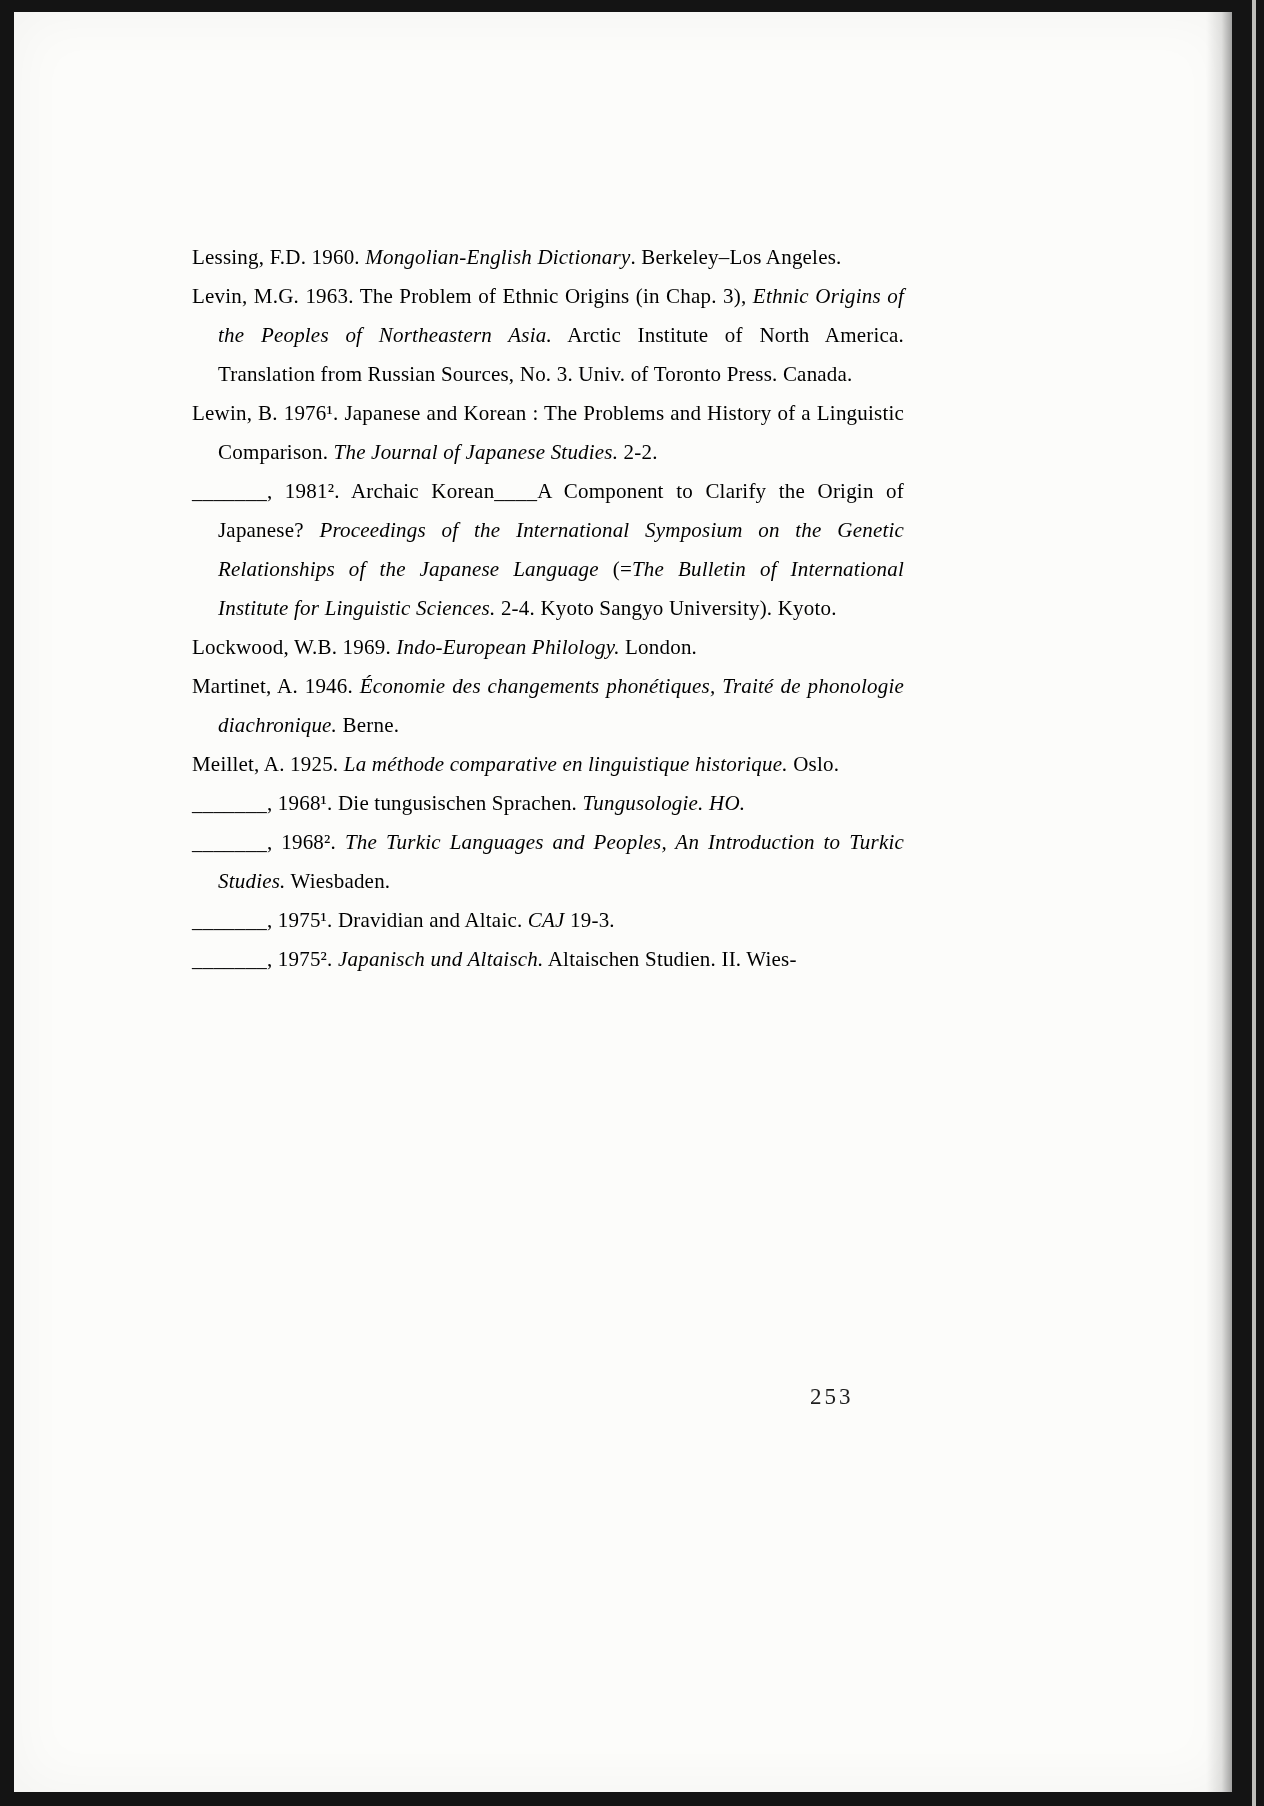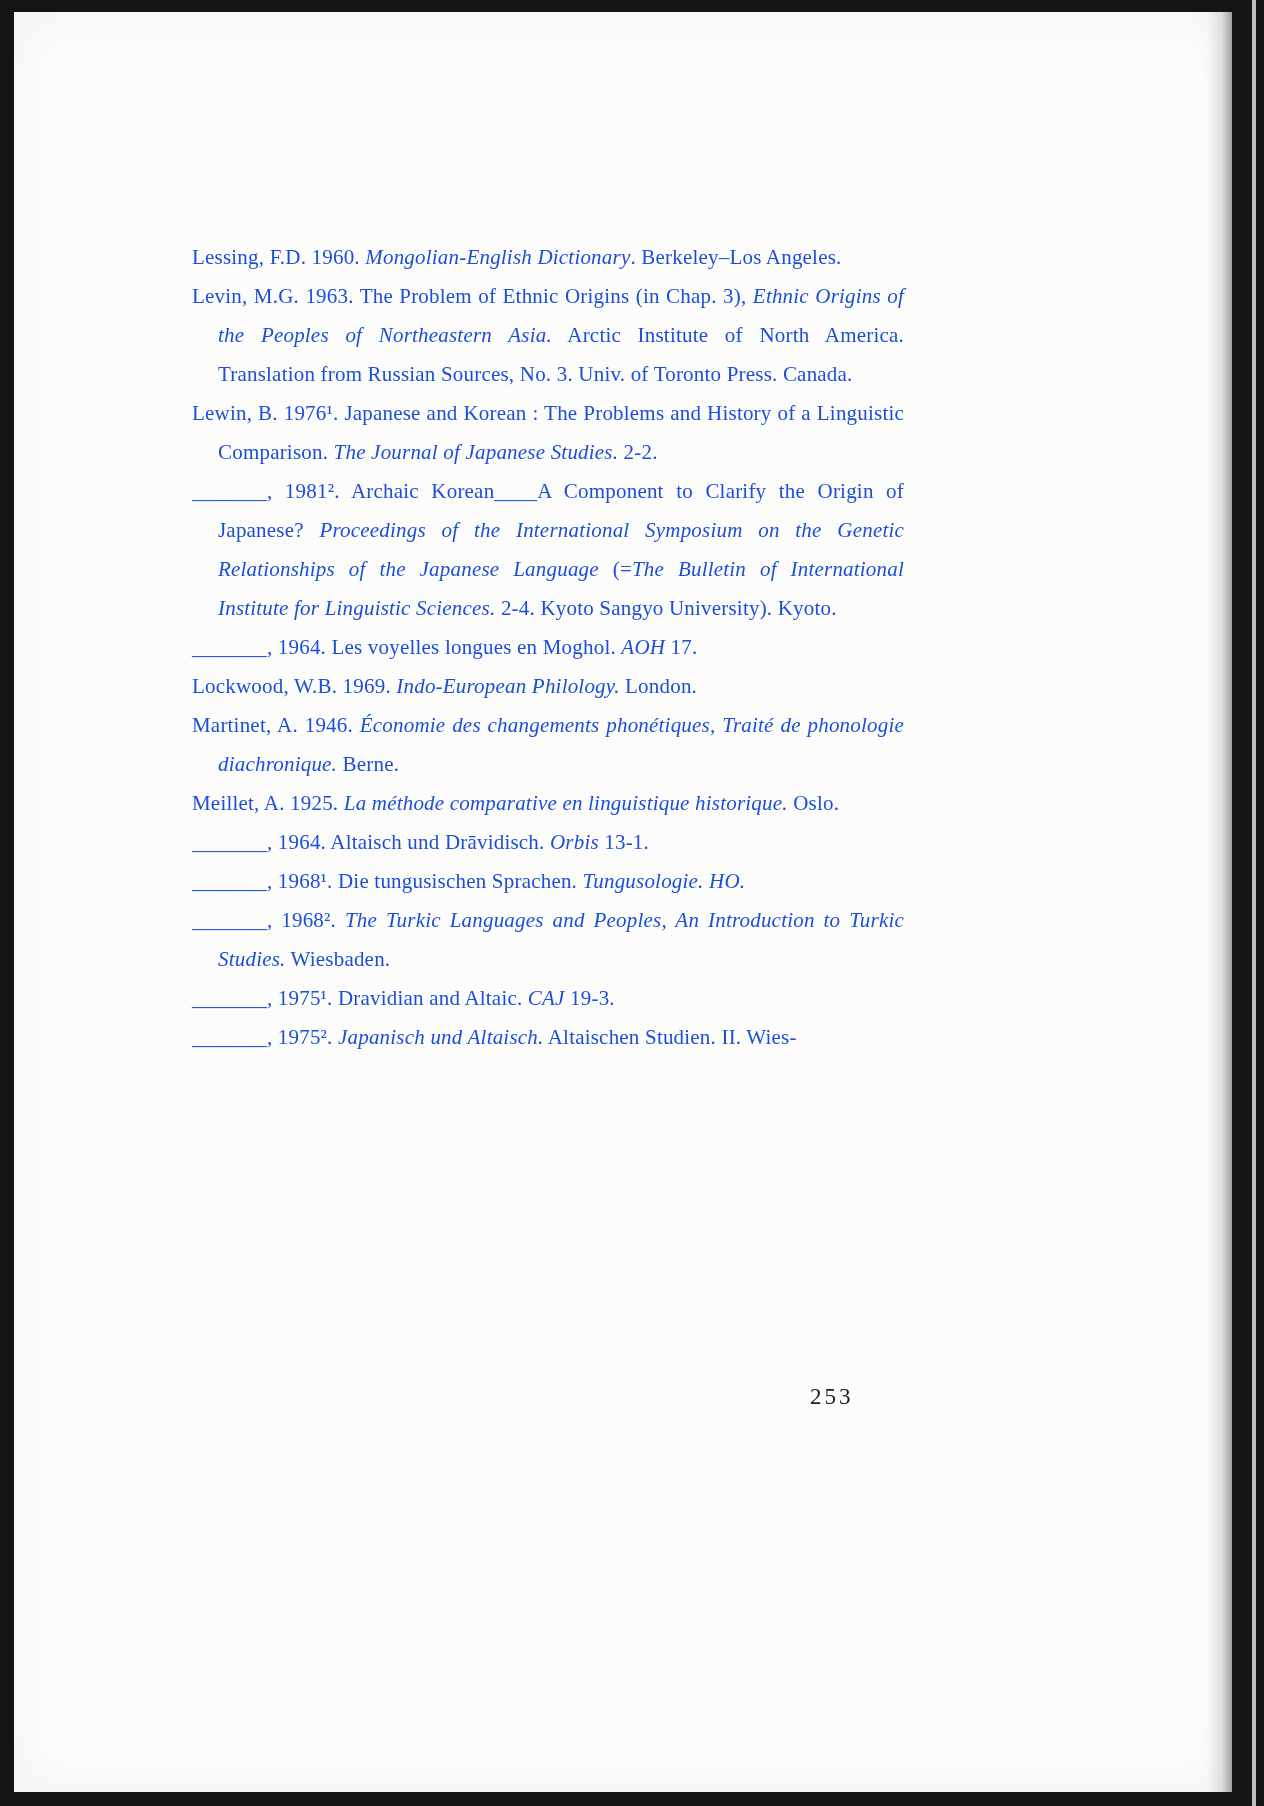--- a/index.html
+++ b/index.html
@@ -46,21 +46,21 @@
     position: absolute;
     left: 178px;
     top: 226px;
     width: 712px;
   }
   .entry {
     margin: 0;
     font-family: "Liberation Serif", "DejaVu Serif", serif;
     font-size: 21px;
     line-height: 39px;
-    color: #1d4ed8;
+    color: #000000;
     text-align: justify;
     letter-spacing: 0.2px;
     padding-left: 26px;
     text-indent: -26px;
   }
   .entry em {
     font-style: italic;
   }
   .page-number {
     position: absolute;
@@ -75,25 +75,23 @@
 </head>
 <body>
 
 <div class="scan">
   <div class="page">
     <div class="content">
         <p class="entry"><span>Lessing, F.D. 1960. </span><em>Mongolian-English Dictionary</em><span>. Berkeley–Los Angeles.</span></p>
         <p class="entry"><span>Levin, M.G. 1963. The Problem of Ethnic Origins (in Chap. 3), </span><em>Ethnic Origins of the Peoples of Northeastern Asia.</em><span> Arctic Institute of North America. Translation from Russian Sources, No. 3. Univ. of Toronto Press. Canada.</span></p>
         <p class="entry"><span>Lewin, B. 1976¹. Japanese and Korean : The Problems and History of a Linguistic Comparison. </span><em>The Journal of Japanese Studies.</em><span> 2-2.</span></p>
         <p class="entry"><span>_______, 1981². Archaic Korean____A Component to Clarify the Origin of Japanese? </span><em>Proceedings of the International Symposium on the Genetic Relationships of the Japanese Language</em><span> (=</span><em>The Bulletin of International Institute for Linguistic Sciences.</em><span> 2-4. Kyoto Sangyo University). Kyoto.</span></p>
-        <p class="entry"><span>_______, 1964. Les voyelles longues en Moghol. </span><em>AOH</em><span> 17.</span></p>
         <p class="entry"><span>Lockwood, W.B. 1969. </span><em>Indo-European Philology.</em><span> London.</span></p>
         <p class="entry"><span>Martinet, A. 1946. </span><em>Économie des changements phonétiques, Traité de phonologie diachronique.</em><span> Berne.</span></p>
         <p class="entry"><span>Meillet, A. 1925. </span><em>La méthode comparative en linguistique historique.</em><span> Oslo.</span></p>
-        <p class="entry"><span>_______, 1964. Altaisch und Drāvidisch. </span><em>Orbis</em><span> 13-1.</span></p>
         <p class="entry"><span>_______, 1968¹. Die tungusischen Sprachen. </span><em>Tungusologie.</em><span> </span><em>HO.</em></p>
         <p class="entry"><span>_______, 1968². </span><em>The Turkic Languages and Peoples, An Introduction to Turkic Studies.</em><span> Wiesbaden.</span></p>
         <p class="entry"><span>_______, 1975¹. Dravidian and Altaic. </span><em>CAJ</em><span> 19-3.</span></p>
         <p class="entry"><span>_______, 1975². </span><em>Japanisch und Altaisch.</em><span> Altaischen Studien. II. Wies-</span></p>
       </div>
     <div class="page-number">253</div>
     <div class="page-edge"></div>
   </div>
   <div class="edge-strip"></div>
 </div>

